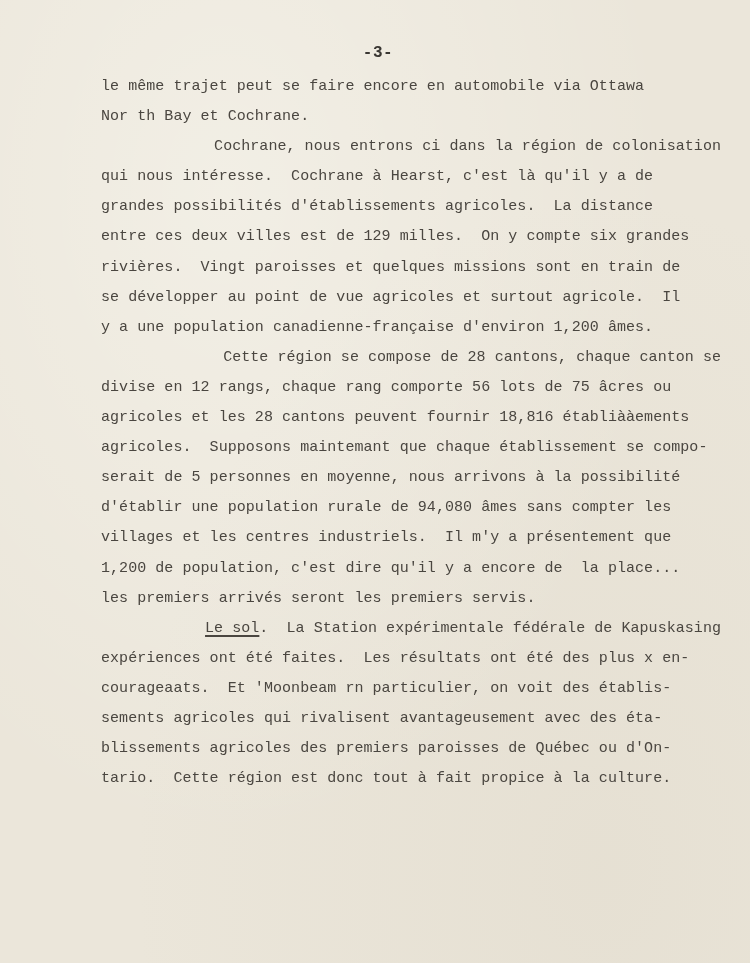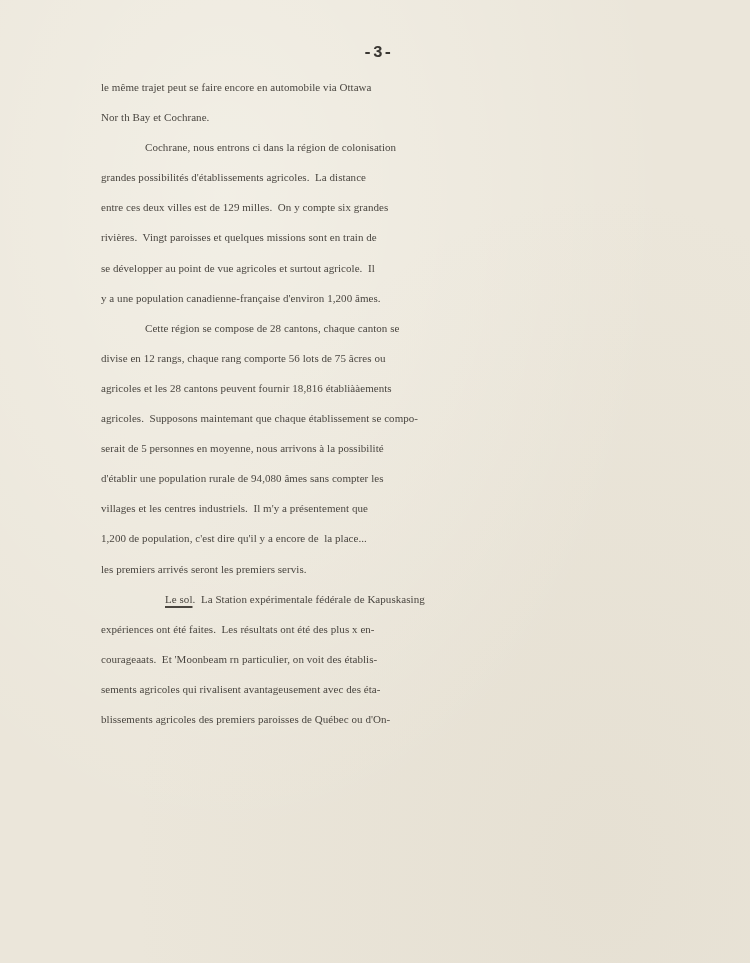--- a/index.html
+++ b/index.html
@@ -35,64 +35,67 @@
       font-size: 16px;
       color: #3a3733;
       font-weight: bold;
       letter-spacing: 0.5px;
     }
     .body-text {
       position: absolute;
       top: 72px;
       left: 101px;
       width: 620px;
-      font-family: Liberation Serif, serif;
-      font-size: 11px;
+      font-family: Liberation Mono, monospace;
+      font-size: 15px;
       line-height: 30.1px;
       color: #4a4640;
       letter-spacing: 0.05px;
     }
     .line {
       display: block;
       white-space: pre;
       height: 30.1px;
     }
     .indent {
       padding-left: 44px;
+      text-align: right;
     }
     .underline {
       text-decoration: underline;
       text-decoration-thickness: 1.5px;
       text-underline-offset: 3px;
       margin-left: 20px;
     }
   </style>
 </head>
 <body>
 
 <div class="page">
   <div class="page-number">-3-</div>
 
   <div class="body-text">
     <span class="line">le même trajet peut se faire encore en automobile via Ottawa</span>
     <span class="line">Nor th Bay et Cochrane.</span>
     <span class="line indent">Cochrane, nous entrons ci dans la région de colonisation</span>
+    <span class="line">qui nous intéresse.  Cochrane à Hearst, c'est là qu'il y a de</span>
     <span class="line">grandes possibilités d'établissements agricoles.  La distance</span>
     <span class="line">entre ces deux villes est de 129 milles.  On y compte six grandes</span>
     <span class="line">rivières.  Vingt paroisses et quelques missions sont en train de</span>
     <span class="line">se développer au point de vue agricoles et surtout agricole.  Il</span>
     <span class="line">y a une population canadienne-française d'environ 1,200 âmes.</span>
     <span class="line indent">Cette région se compose de 28 cantons, chaque canton se</span>
     <span class="line">divise en 12 rangs, chaque rang comporte 56 lots de 75 âcres ou</span>
     <span class="line">agricoles et les 28 cantons peuvent fournir 18,816 établiààements</span>
     <span class="line">agricoles.  Supposons maintemant que chaque établissement se compo-</span>
     <span class="line">serait de 5 personnes en moyenne, nous arrivons à la possibilité</span>
     <span class="line">d'établir une population rurale de 94,080 âmes sans compter les</span>
     <span class="line">villages et les centres industriels.  Il m'y a présentement que</span>
     <span class="line">1,200 de population, c'est dire qu'il y a encore de  la place...</span>
     <span class="line">les premiers arrivés seront les premiers servis.</span>
     <span class="line indent"><span class="underline">Le sol</span><span>.</span><span>  La Station expérimentale fédérale de Kapuskasing</span></span>
     <span class="line">expériences ont été faites.  Les résultats ont été des plus x en-</span>
     <span class="line">courageaats.  Et 'Moonbeam rn particulier, on voit des établis-</span>
     <span class="line">sements agricoles qui rivalisent avantageusement avec des éta-</span>
     <span class="line">blissements agricoles des premiers paroisses de Québec ou d'On-</span>
+    <span class="line">tario.  Cette région est donc tout à fait propice à la culture.</span>
   </div>
 </div>
 
 </body></html>

